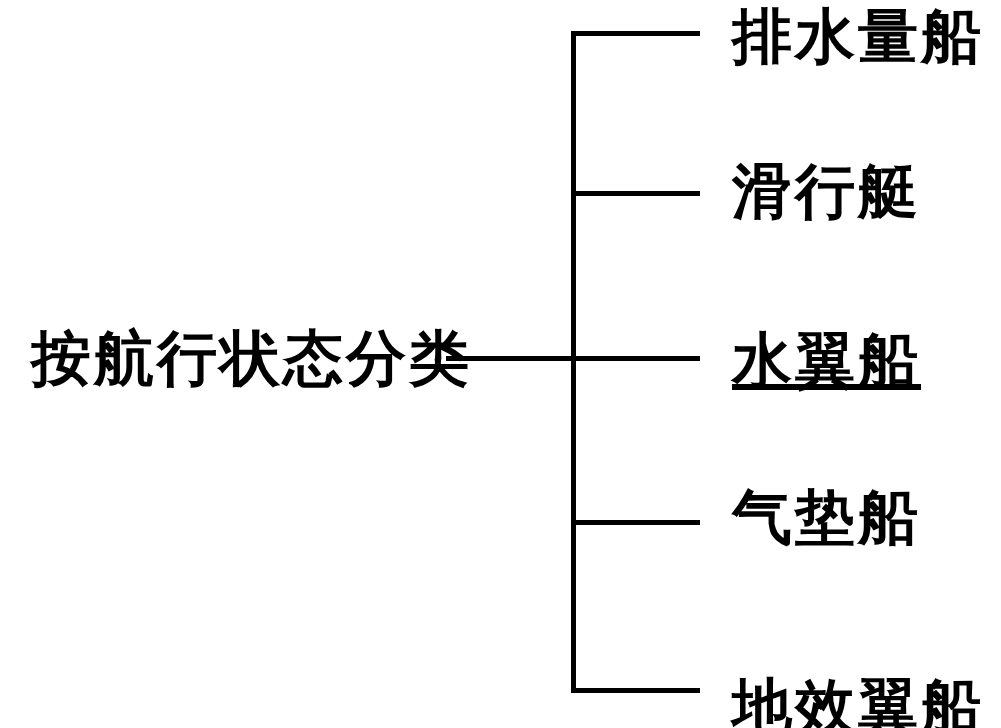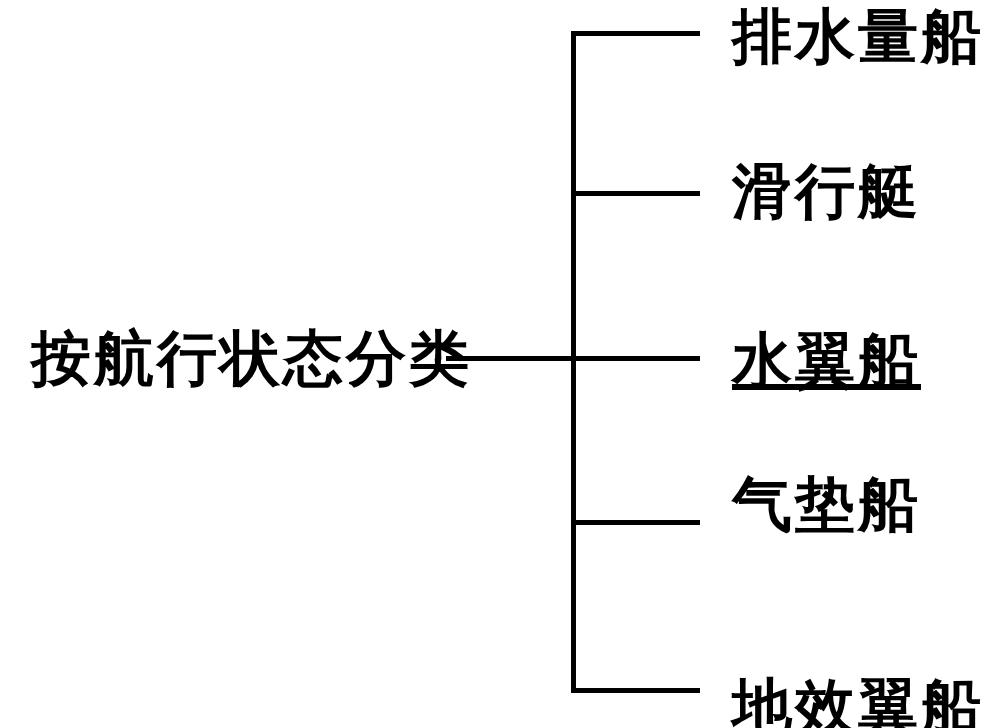--- a/index.html
+++ b/index.html
@@ -54,21 +54,21 @@
     left: 6px;
     top: 328px;
     margin-left: 25px;
   }
   .branch-label {
     left: 732px;
   }
   .b-0 { top: 6px; }
   .b-1 { top: 161px; }
   .b-2 { top: 330px; text-decoration: underline; }
-  .b-3 { top: 474px; }
+  .b-3 { top: 487px; }
   .b-4 { top: 676px; }
 </style>
 </head>
 <body>
 
 <div class="stage">
 
   <div class="label root-label">按航行状态分类</div>
 
   <div class="line root-connector hline"></div>

